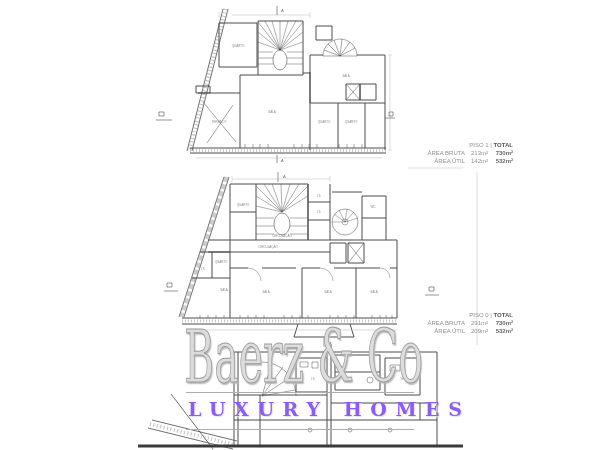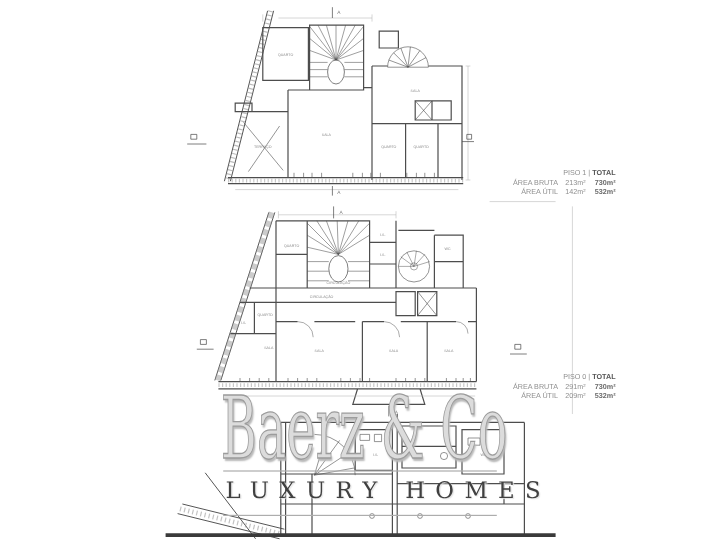--- a/index.html
+++ b/index.html
@@ -13,21 +13,21 @@
          color:#aeaeae;text-shadow:1px 1px 1px #dedede;}
   .wm-brand{position:absolute;left:184px;top:321px;line-height:1;white-space:nowrap;
             font-family:"DejaVu Serif",serif;font-size:72px;color:#dcdcdc;
             -webkit-text-stroke:1.1px #9c9c9c;text-shadow:2px 2px 2px #b9b9b9;
             transform:scaleX(0.57);transform-origin:0 0;}
   .wm-rule{position:absolute;left:186px;width:228px;height:1px;background:#adadad;}
   .wm-rule-top{top:392px;}
   .wm-rule-bottom{top:429px;}
   .wm-tagline{position:absolute;left:188px;top:398px;white-space:nowrap;
               font-family:"DejaVu Serif",serif;font-size:19px;letter-spacing:8.6px;
-              color:#404040;text-shadow:1px 1px 1px #e2e2e2;}
+              color:#8b5cf6;text-shadow:1px 1px 1px #e2e2e2;font-weight:bold;}
   
   .area-block{position:absolute;width:92px;font-size:6px;line-height:8px;color:#8f8f8f;}
   .ab-1{left:421px;top:141px;}
   .ab-2{left:421px;top:311px;}
   .ab-title{text-align:right;}
   .ab-total{font-weight:bold;color:#565656;}
   .ab-row{display:flex;}
   .ab-name{flex:1;text-align:right;}
   .ab-v1{width:23px;text-align:right;}
   .ab-v2{width:25px;text-align:right;font-weight:bold;color:#6a6a6a;}

